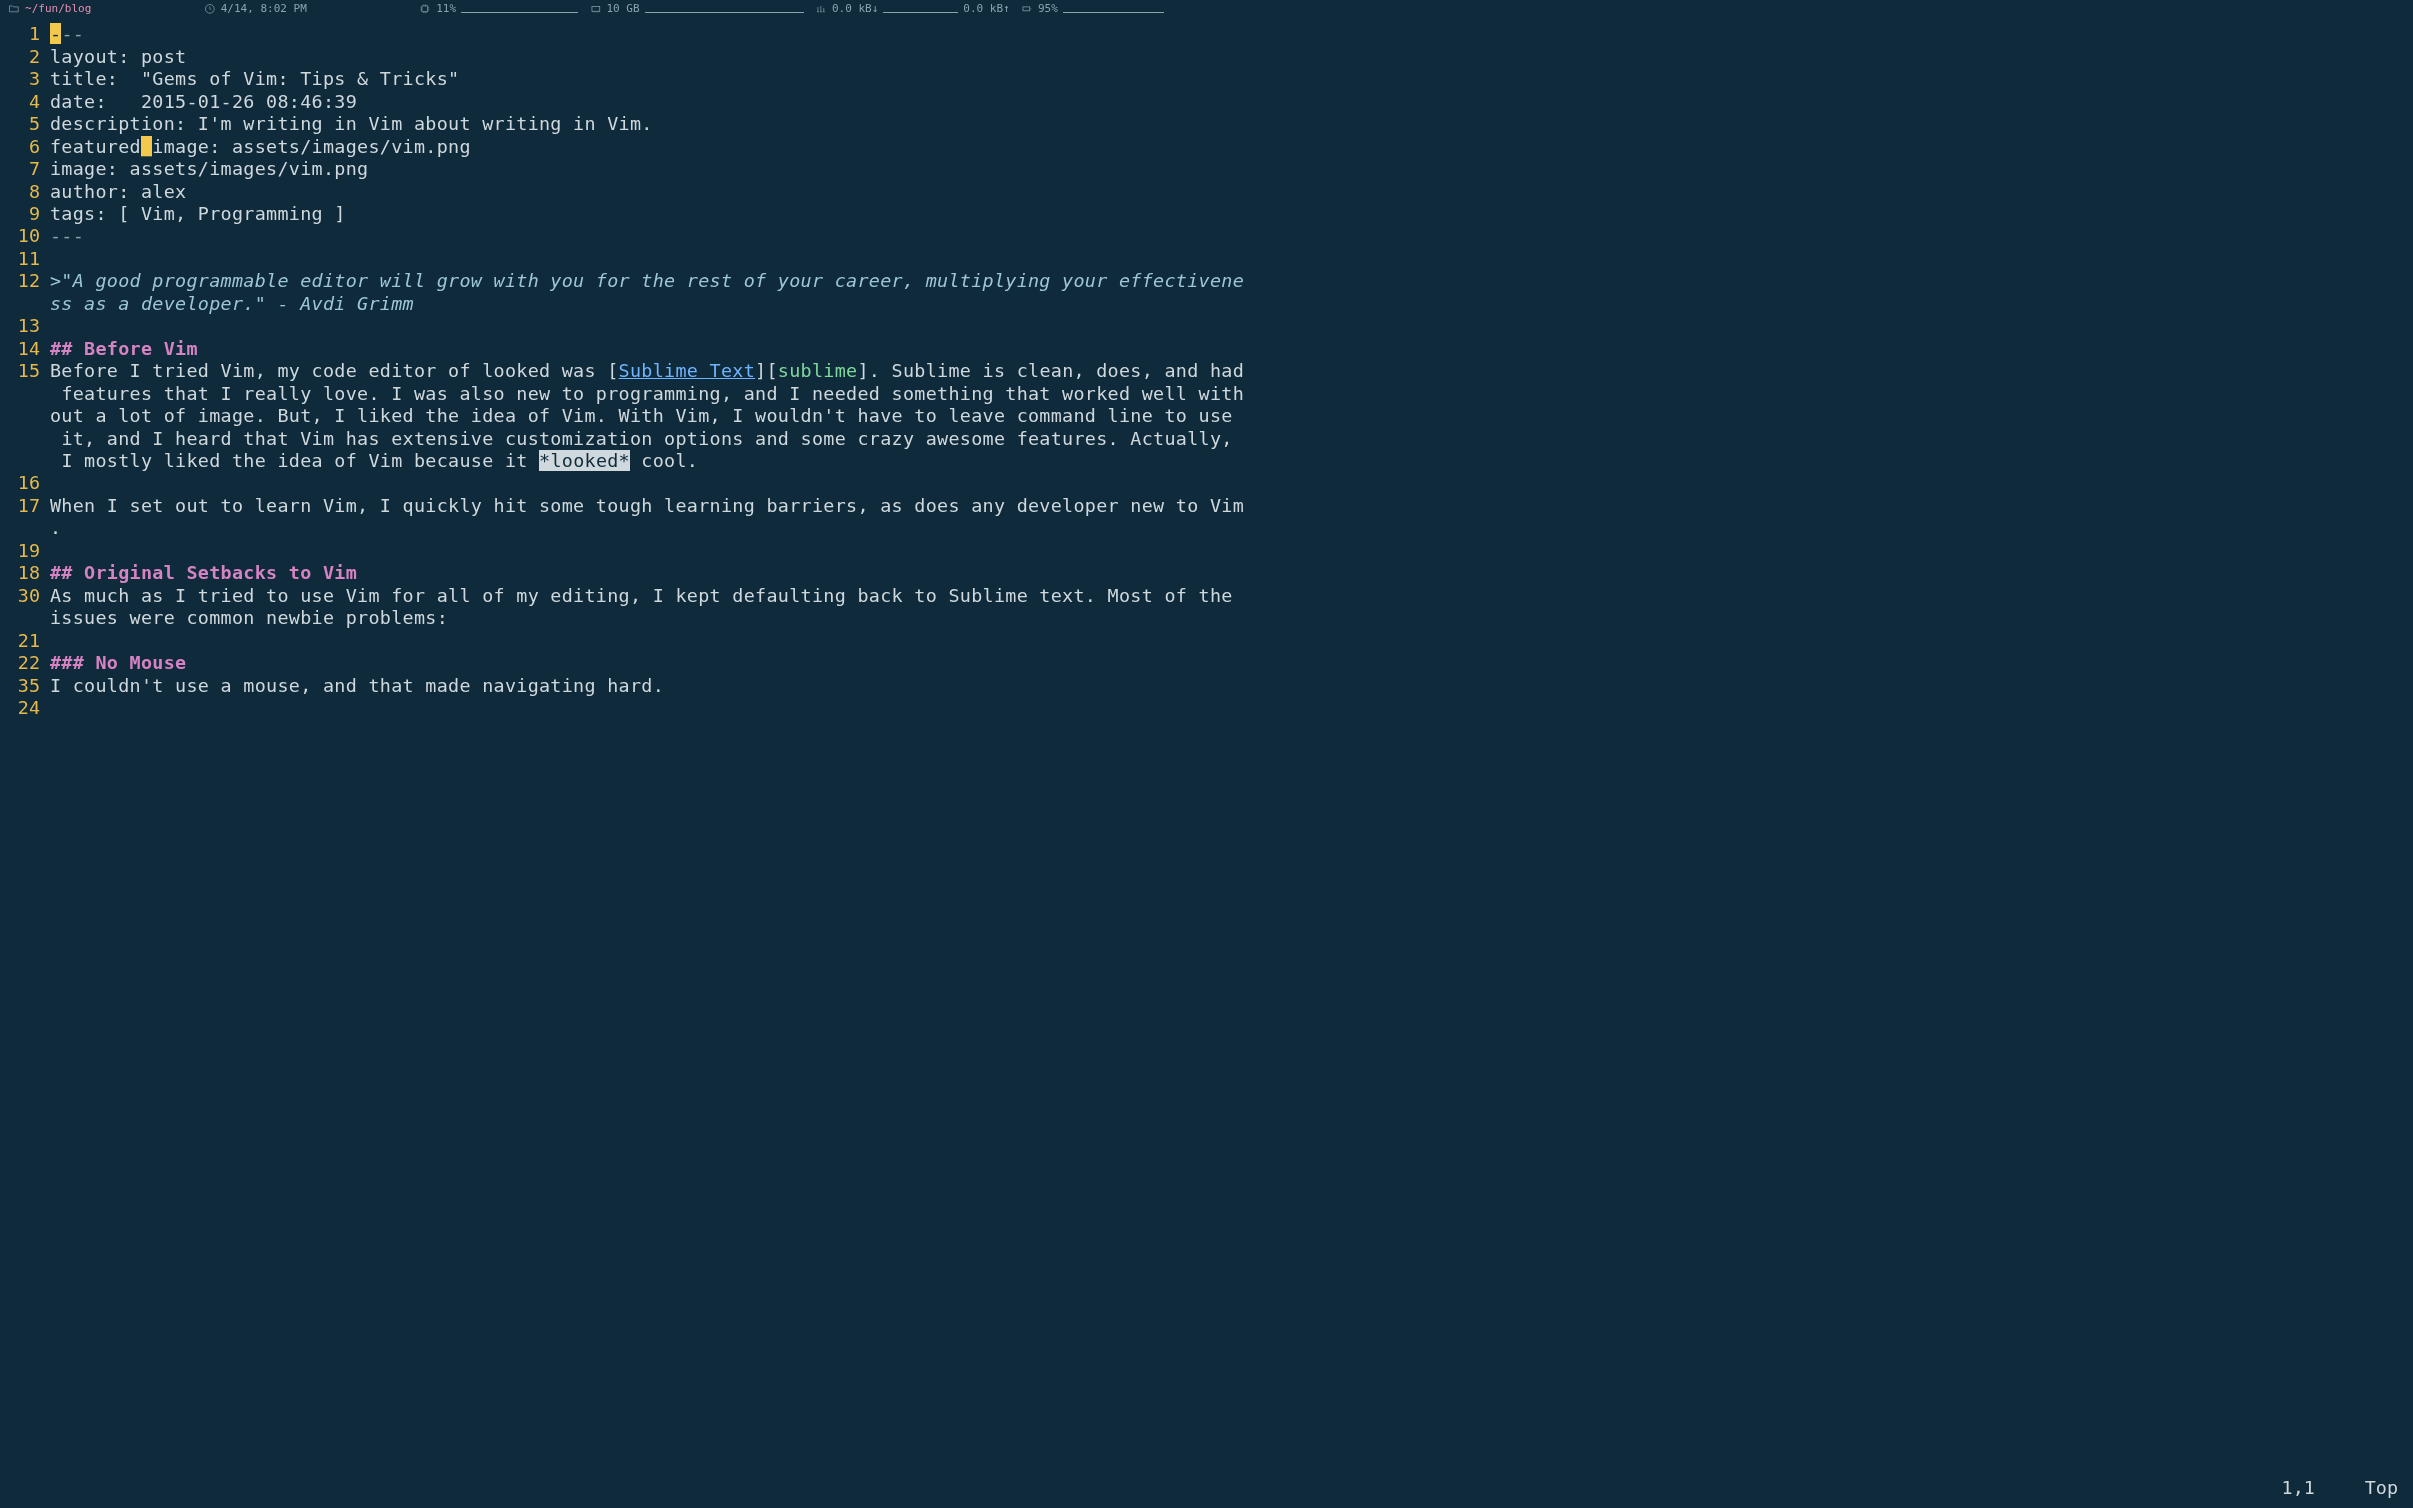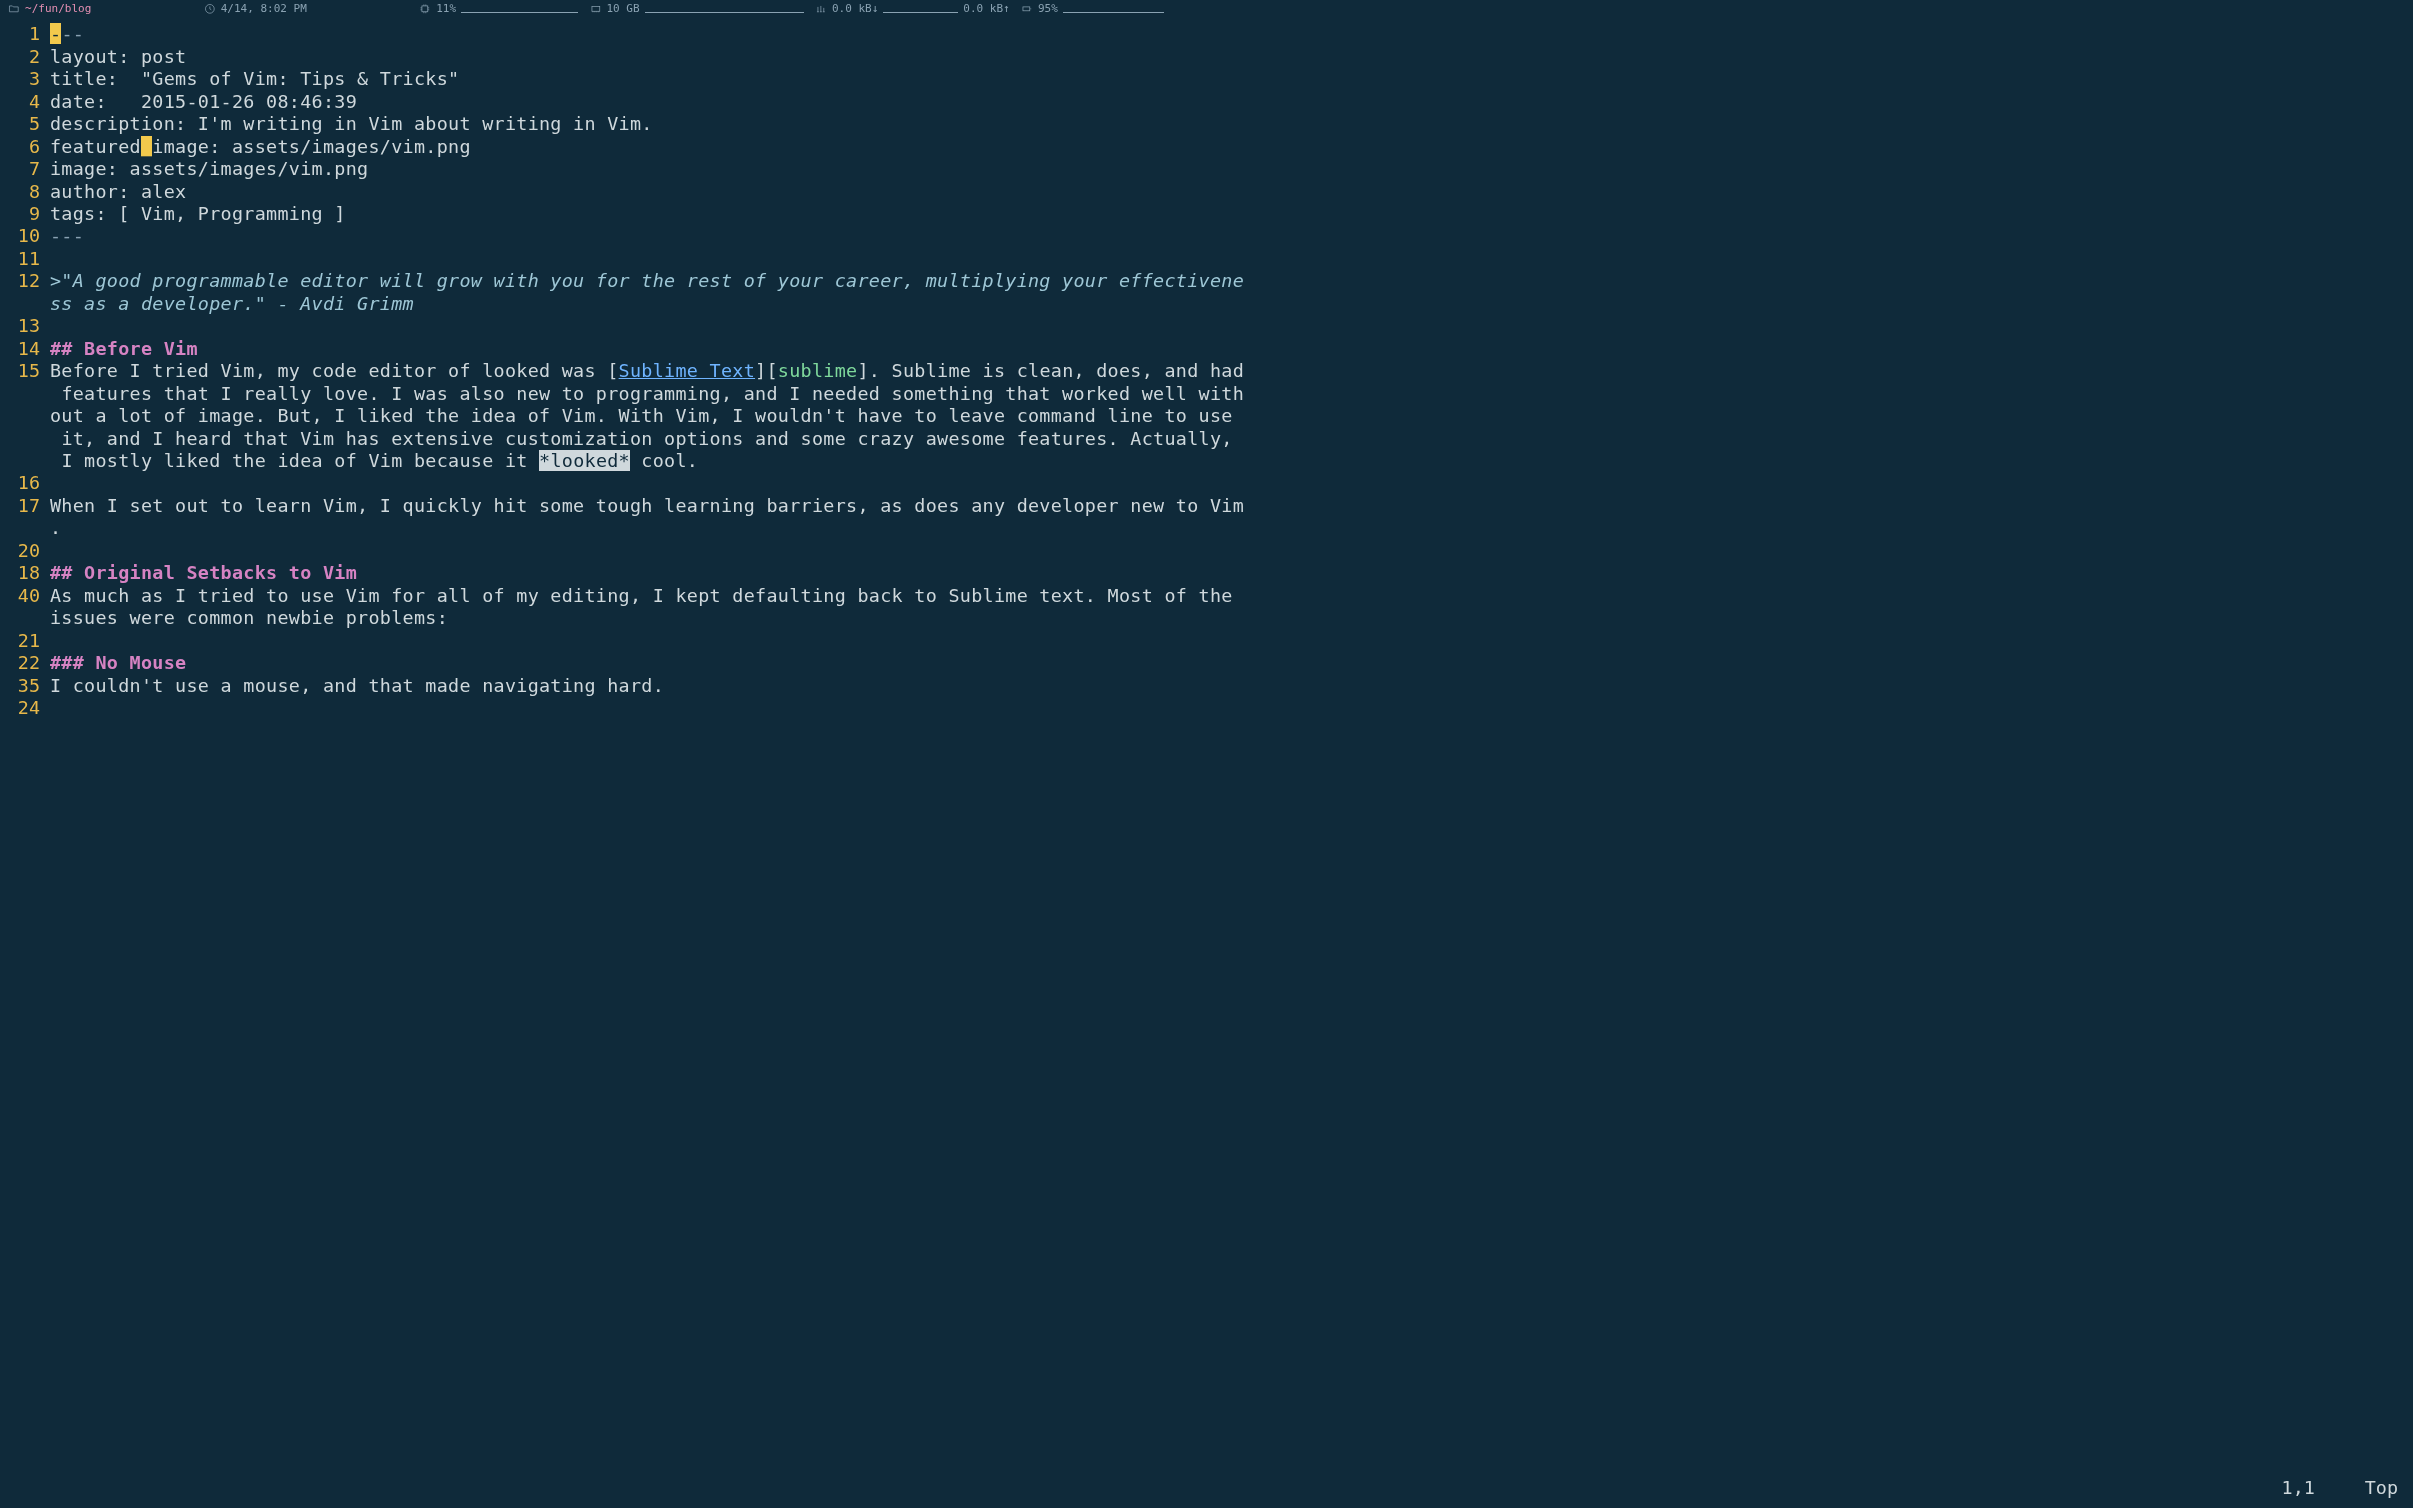--- a/index.html
+++ b/index.html
@@ -267,31 +267,31 @@
     <div class="row">
       <div class="ln">17</div>
       <div class="txt">When I set out to learn Vim, I quickly hit some tough learning barriers, as does any developer new to Vim</div>
     </div>
     <div class="row continuation">
       <div class="ln"></div>
       <div class="txt">.</div>
     </div>
 
     <div class="row">
-      <div class="ln">20</div>
+      <div class="ln">19</div>
       <div class="txt"></div>
     </div>
 
     <div class="row">
       <div class="ln">18</div>
       <div class="txt c-heading">## Original Setbacks to Vim</div>
     </div>
 
     <div class="row">
-      <div class="ln">40</div>
+      <div class="ln">30</div>
       <div class="txt">As much as I tried to use Vim for all of my editing, I kept defaulting back to Sublime text. Most of the </div>
     </div>
     <div class="row continuation">
       <div class="ln"></div>
       <div class="txt">issues were common newbie problems:</div>
     </div>
 
     <div class="row">
       <div class="ln">21</div>
       <div class="txt"></div>

